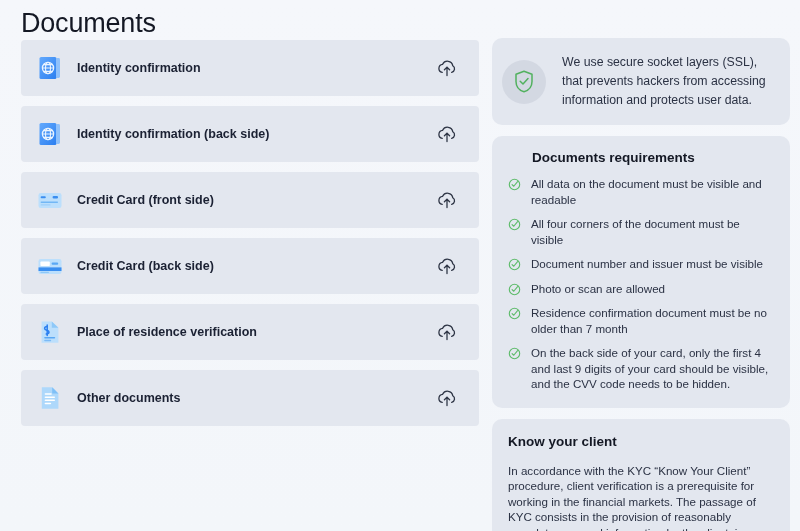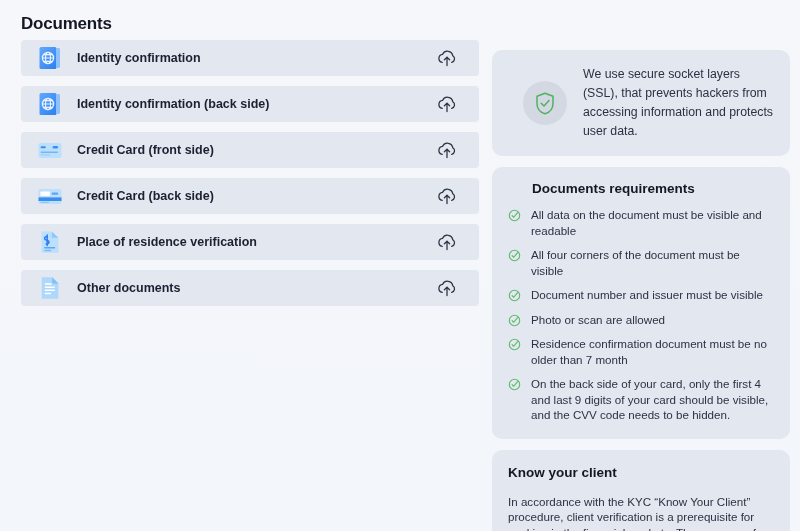--- a/index.html
+++ b/index.html
@@ -11,36 +11,36 @@
   }
   .page {
     position: relative;
     width: 800px; height: 531px;
     background: linear-gradient(180deg,#f5f7fb 0%,#f3f6fa 100%);
   }
 
   
   .page-title {
     position: absolute;
-    left: 21px; top: 14px;
-    font-size: 17px;
-    font-weight: bold;
+    left: 21px; top: 8px;
+    font-size: 27px;
+    font-weight: normal;
     color: #141824;
     letter-spacing: -0.2px;
   }
 
   
   .doc-list {
     position: absolute;
     left: 21px; top: 40px;
     width: 458px;
   }
   .doc-row {
     position: relative;
-    height: 36px;
+    height: 56px;
     background: #e3e7ef;
     border-radius: 4px;
     margin-bottom: 10px;
     display: flex;
     align-items: center;
     cursor: pointer;
   }
   .doc-icon {
     width: 26px; height: 26px;
     margin-left: 16px;
@@ -68,22 +68,21 @@
     width: 298px;
   }
   .card {
     background: #e3e7ef;
     border-radius: 10px;
     margin-bottom: 11px;
   }
   .ssl-card {
     display: flex;
     align-items: center;
-    padding: 15px 16px 15px 31px;
-    margin-top: 12px;
+    padding: 15px 16px 15px 10px;
   }
   .ssl-badge {
     width: 44px; height: 44px;
     border-radius: 50%;
     background: #d3d8e2;
     flex: 0 0 44px;
     display: flex; align-items: center; justify-content: center;
   }
   .ssl-text {
     margin-left: 16px;

